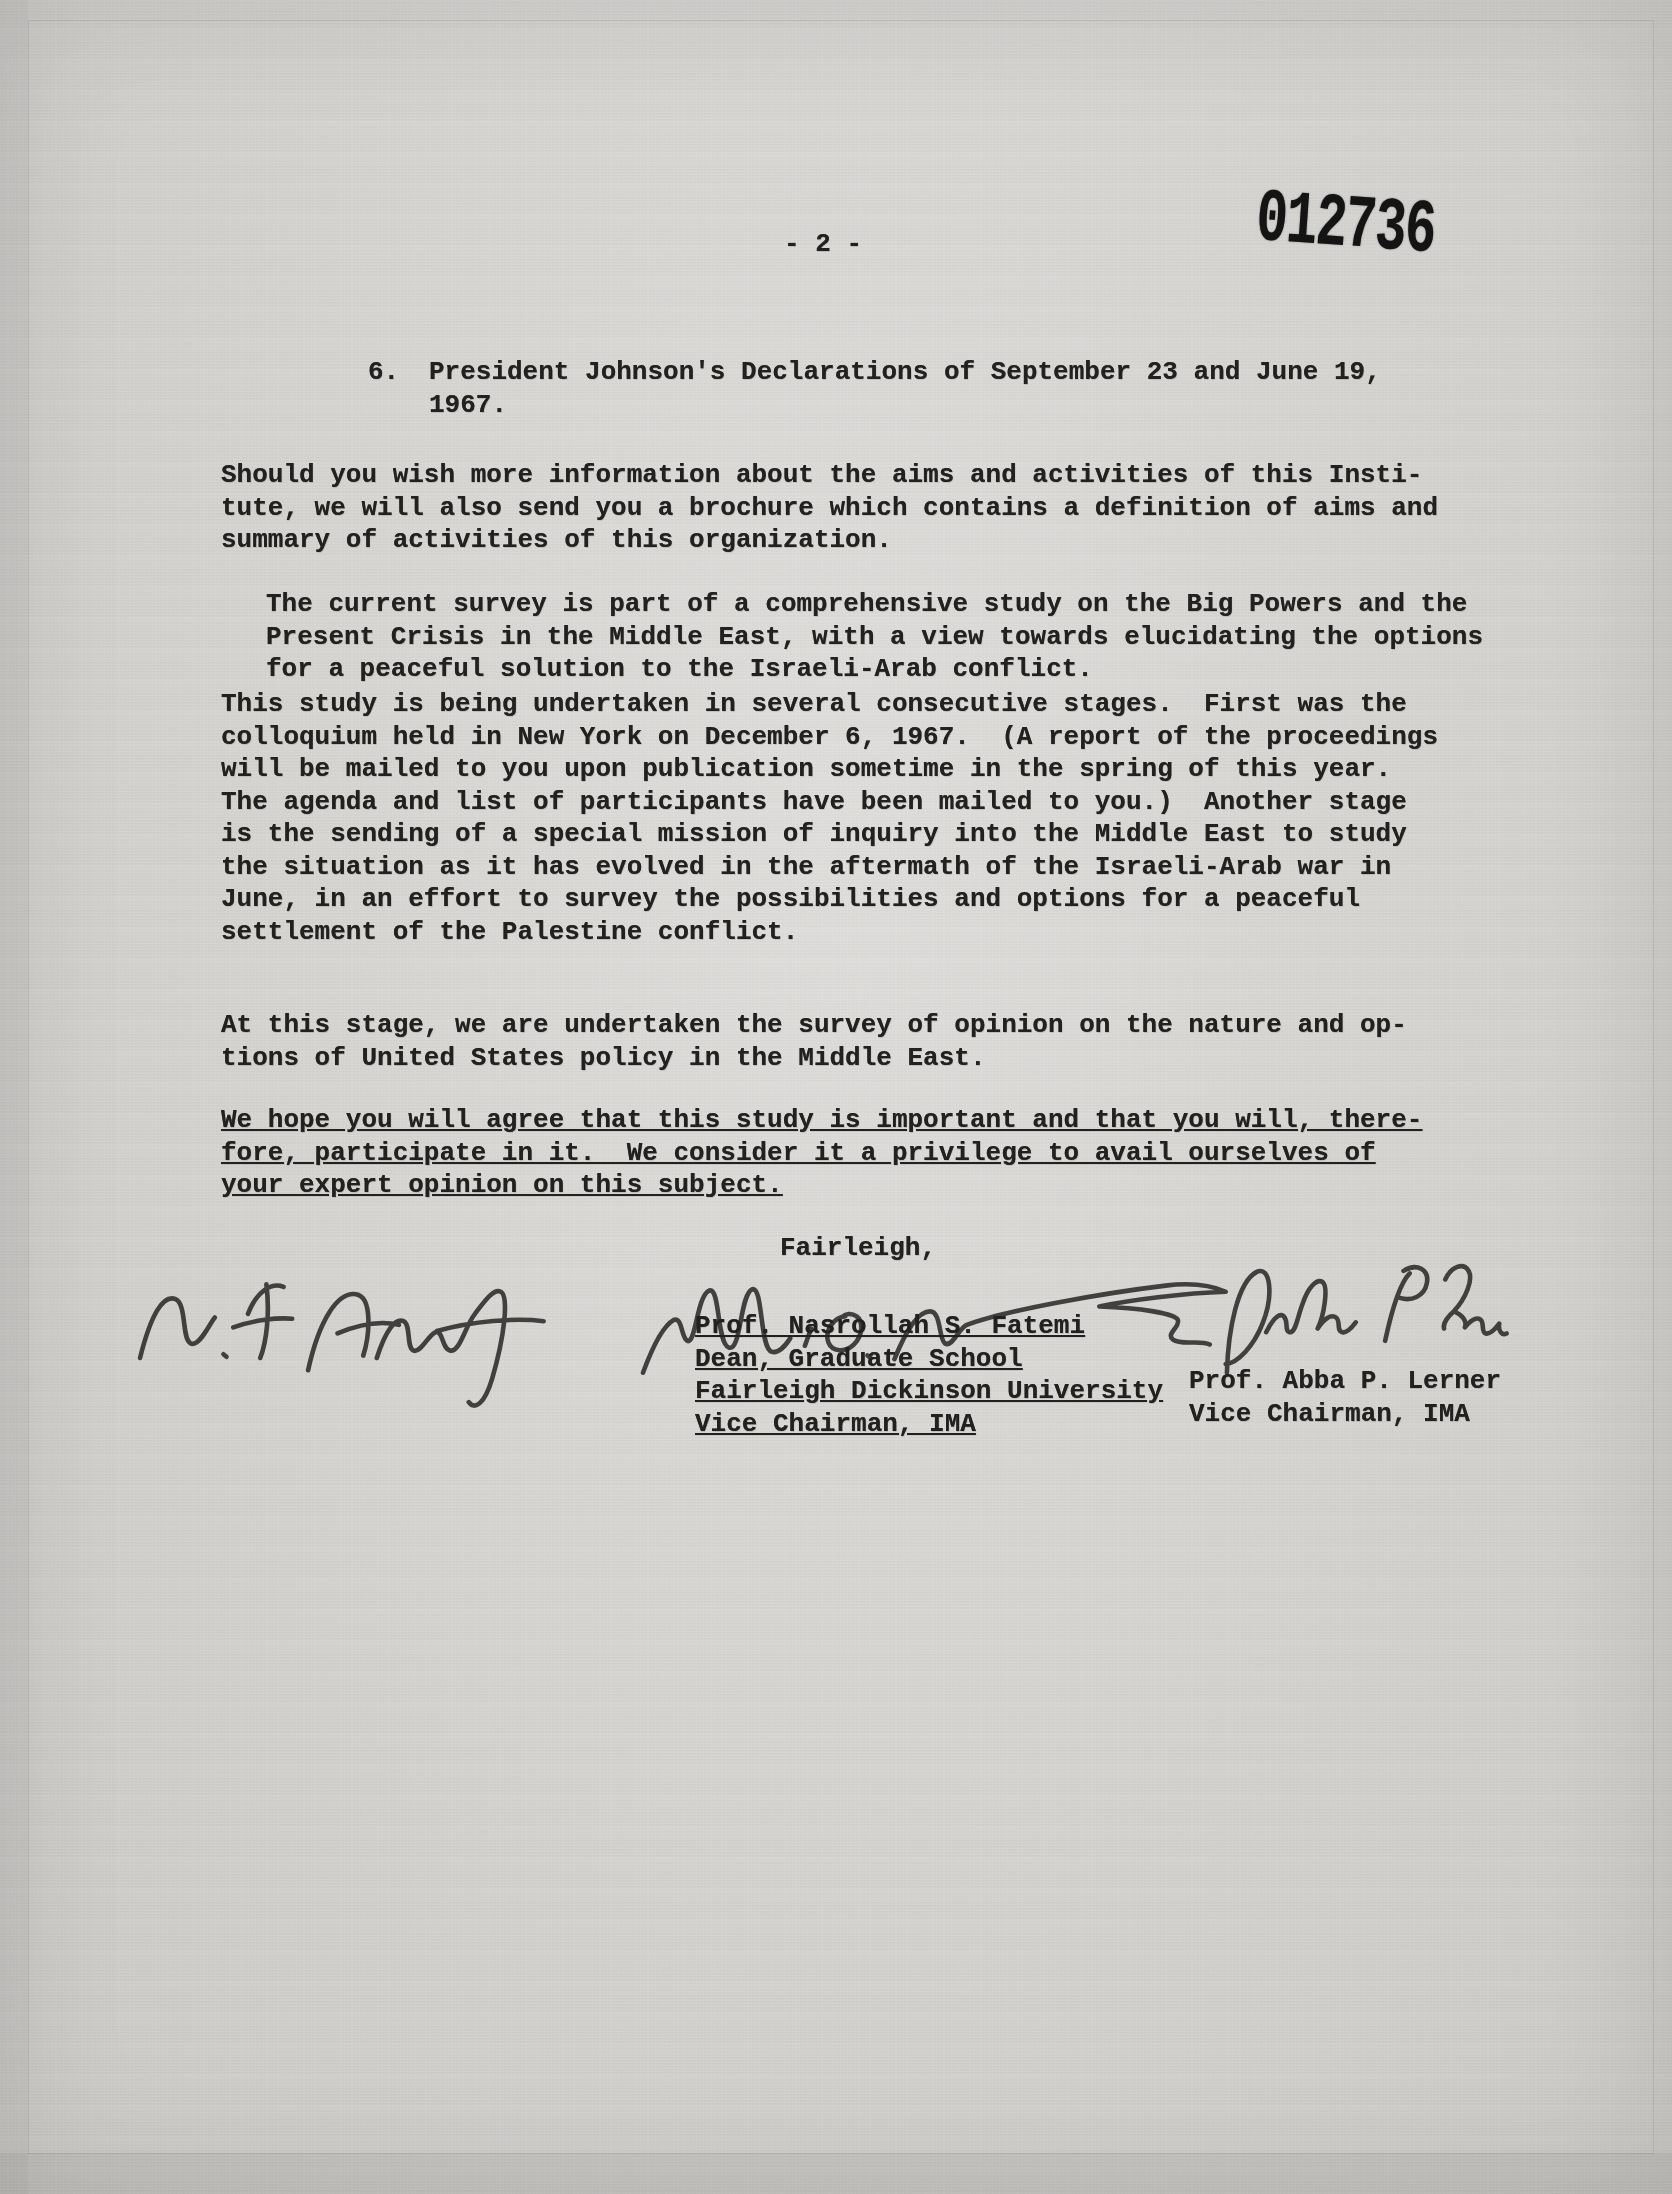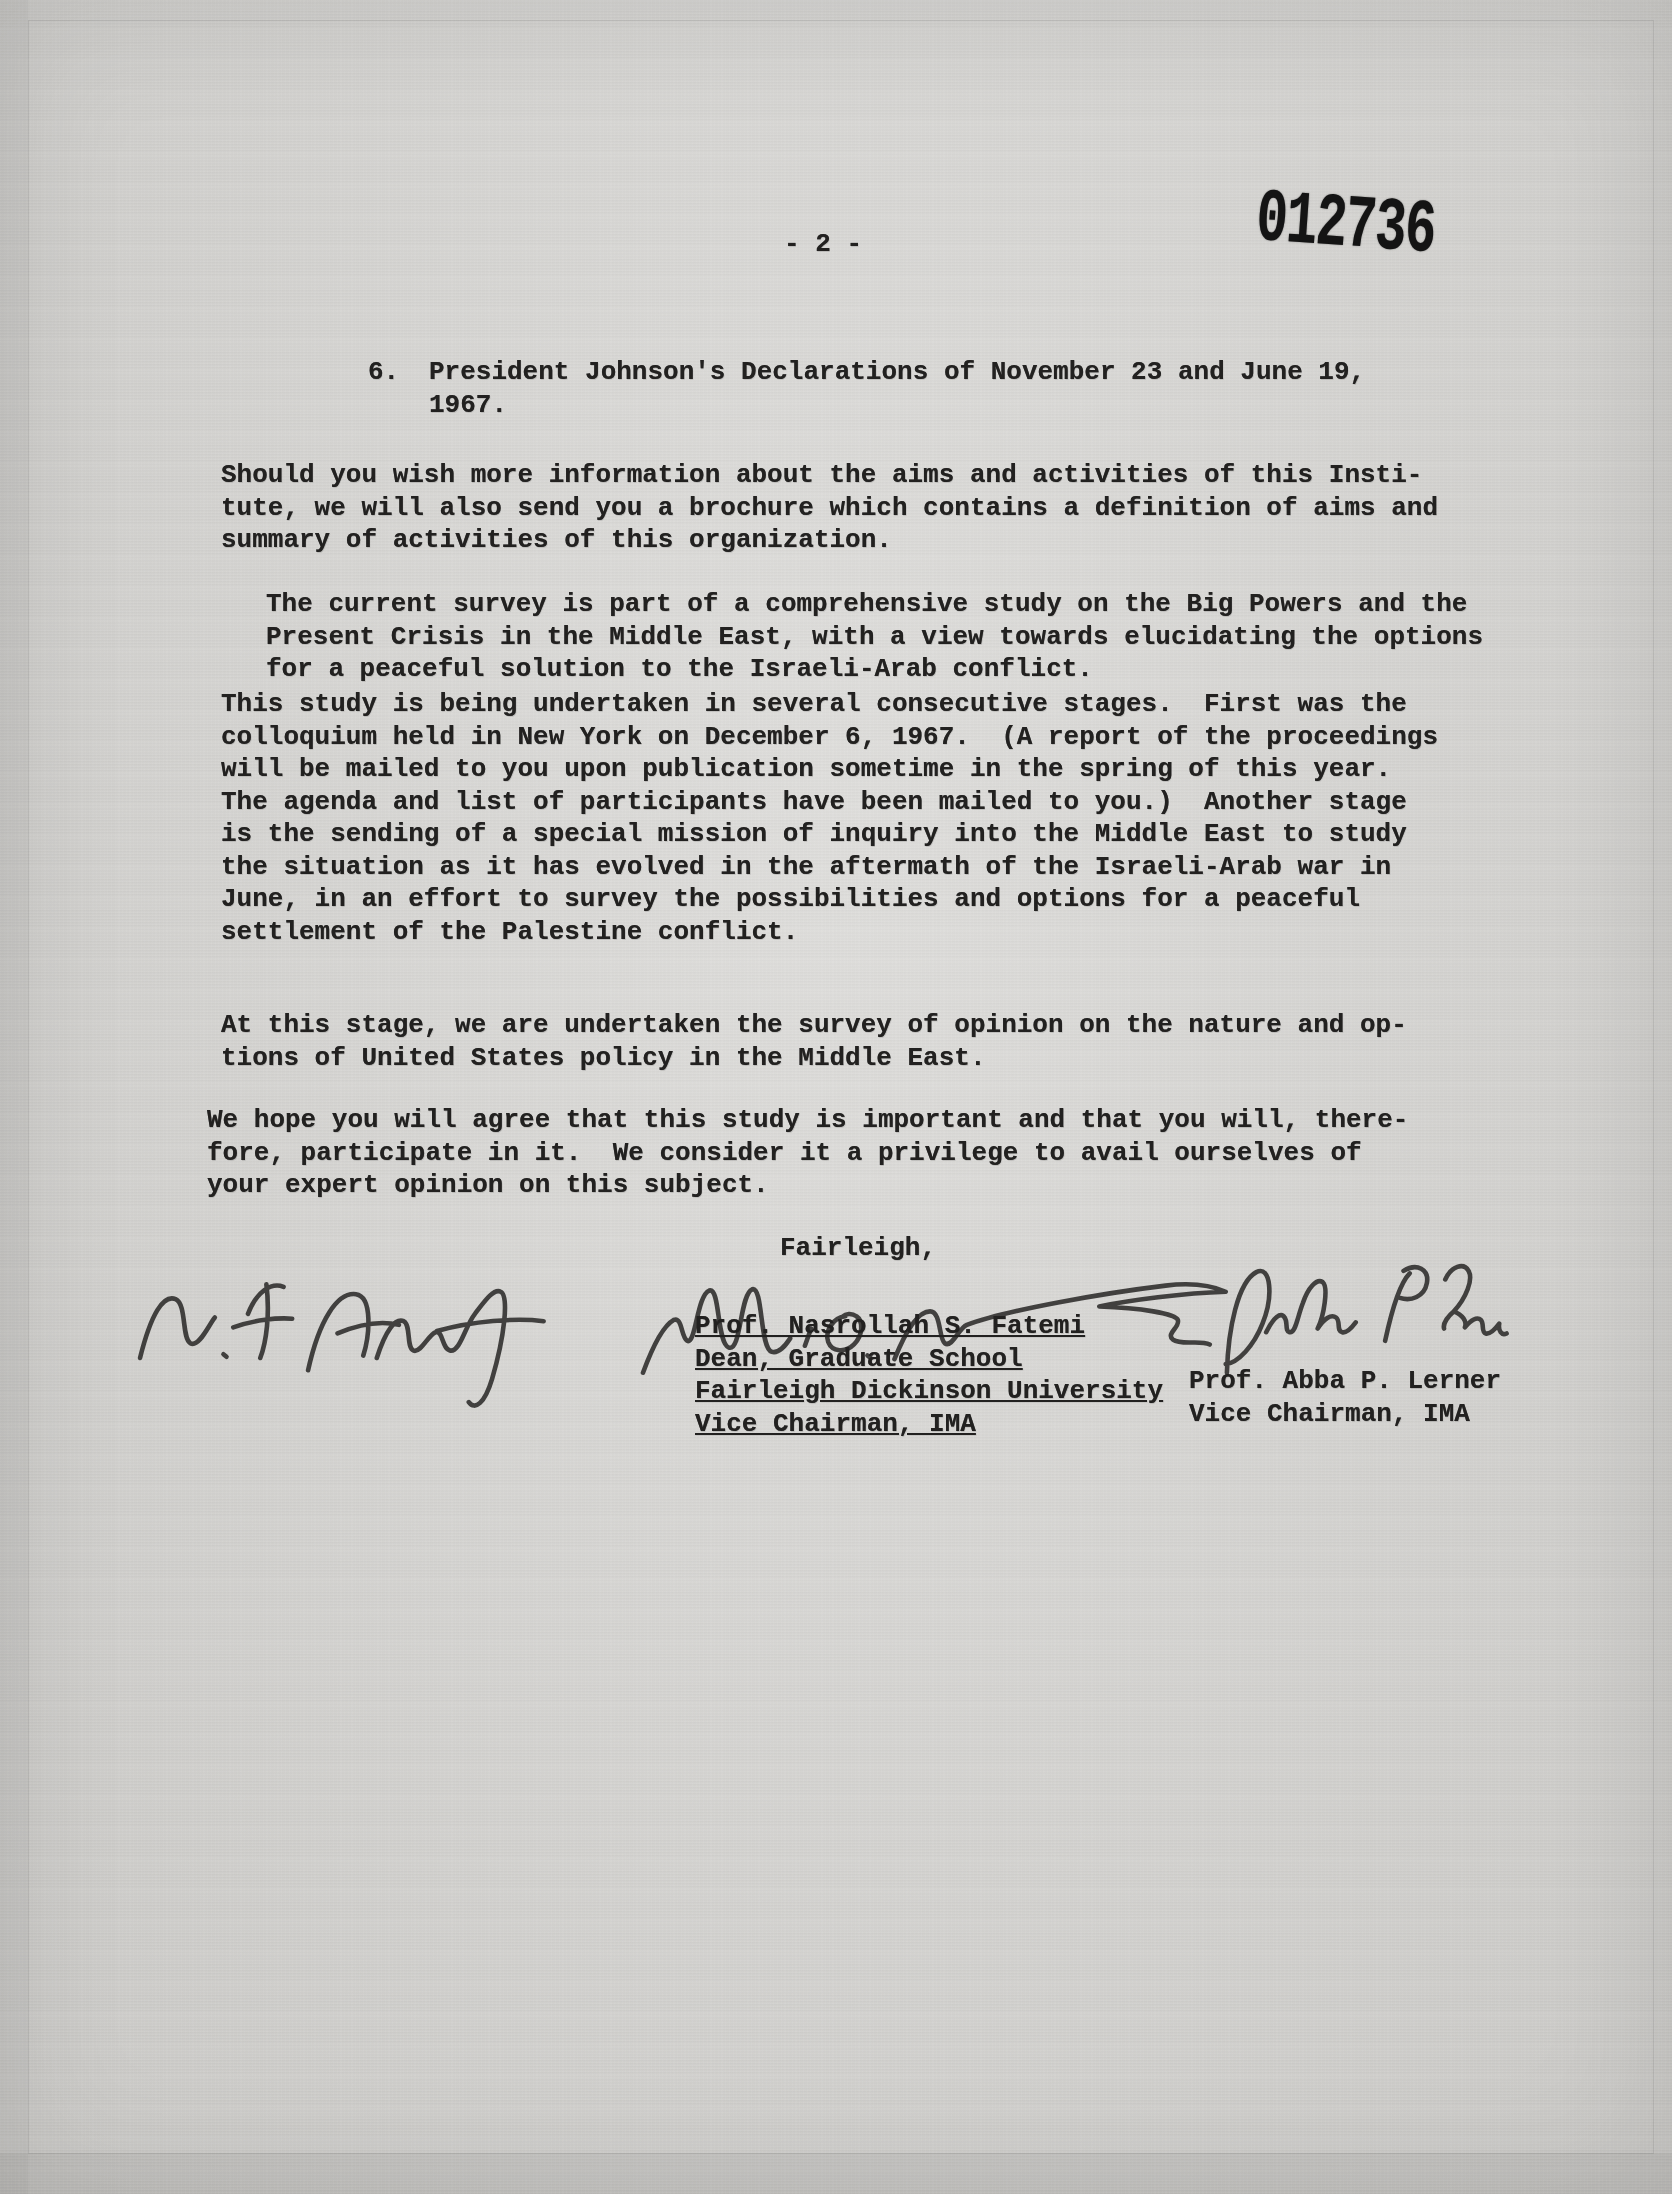--- a/index.html
+++ b/index.html
@@ -61,40 +61,40 @@
 
   <div class="scan-border"></div>
   <div class="edge-shade-bottom"></div>
   <div class="edge-shade-left"></div>
 
   <div class="typed" style="left:784px;top:228px;">- 2 -</div>
 
   <div class="stamp">012736</div>
 
   <div class="typed" style="left:368px;top:356px;">6.</div>
-  <div class="typed" style="left:429px;top:356px;">President Johnson's Declarations of November 23 and June 19,
+  <div class="typed" style="left:429px;top:356px;">President Johnson's Declarations of September 23 and June 19,
 1967.</div>
 
   <div class="typed" style="left:221px;top:459px;">Should you wish more information about the aims and activities of this Insti-
 tute, we will also send you a brochure which contains a definition of aims and
 summary of activities of this organization.</div>
   <div class="typed" style="left:221px;top:588px;margin-left:45px;">The current survey is part of a comprehensive study on the Big Powers and the
 Present Crisis in the Middle East, with a view towards elucidating the options
 for a peaceful solution to the Israeli-Arab conflict.</div>
   <div class="typed" style="left:221px;top:688px;">This study is being undertaken in several consecutive stages.  First was the
 colloquium held in New York on December 6, 1967.  (A report of the proceedings
 will be mailed to you upon publication sometime in the spring of this year.
 The agenda and list of participants have been mailed to you.)  Another stage
 is the sending of a special mission of inquiry into the Middle East to study
 the situation as it has evolved in the aftermath of the Israeli-Arab war in
 June, in an effort to survey the possibilities and options for a peaceful
 settlement of the Palestine conflict.</div>
   <div class="typed" style="left:221px;top:1009px;">At this stage, we are undertaken the survey of opinion on the nature and op-
 tions of United States policy in the Middle East.</div>
-  <div class="typed" style="left:207px;top:1104px;">We hope you will agree that this study is important and that you will, there-
+  <div class="typed" style="left:221px;top:1104px;text-decoration:underline;">We hope you will agree that this study is important and that you will, there-
 fore, participate in it.  We consider it a privilege to avail ourselves of
 your expert opinion on this subject.</div>
 
   <div class="typed" style="left:780px;top:1232px;">Fairleigh,</div>
 
   <svg class="sig-svg" width="1673" height="2194" viewBox="0 0 2727 3577">
     <g>
       <path d="M 228 2214 C 246 2142 266 2110 286 2118 C 304 2126 296 2182 310 2190 C 324 2198 340 2160 350 2148 M 364 2208 l 5 4"></path>
       <path d="M 404 2142 C 418 2106 442 2090 462 2098 M 434 2094 C 440 2142 434 2188 424 2214 M 380 2164 C 414 2152 452 2148 476 2150"></path>
       <path d="M 502 2234 C 520 2152 550 2106 580 2110 C 608 2114 602 2178 592 2210 M 550 2174 C 588 2158 624 2154 650 2160 M 614 2214 C 628 2170 644 2148 658 2154 C 670 2160 662 2198 674 2202 C 686 2206 698 2176 710 2172 C 722 2168 720 2200 734 2202 C 750 2204 758 2162 774 2142 C 788 2124 804 2100 816 2106 C 830 2112 822 2180 802 2248 C 790 2288 774 2300 764 2286 M 712 2170 C 770 2154 840 2148 886 2154"></path>

